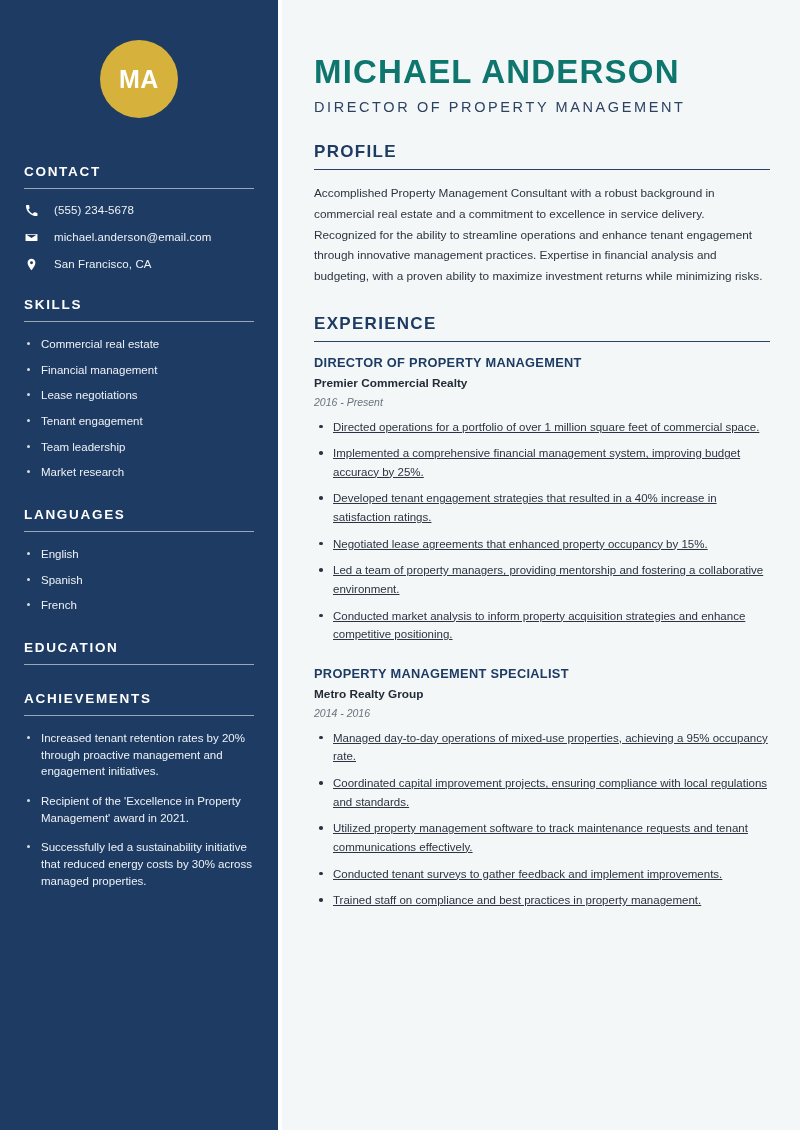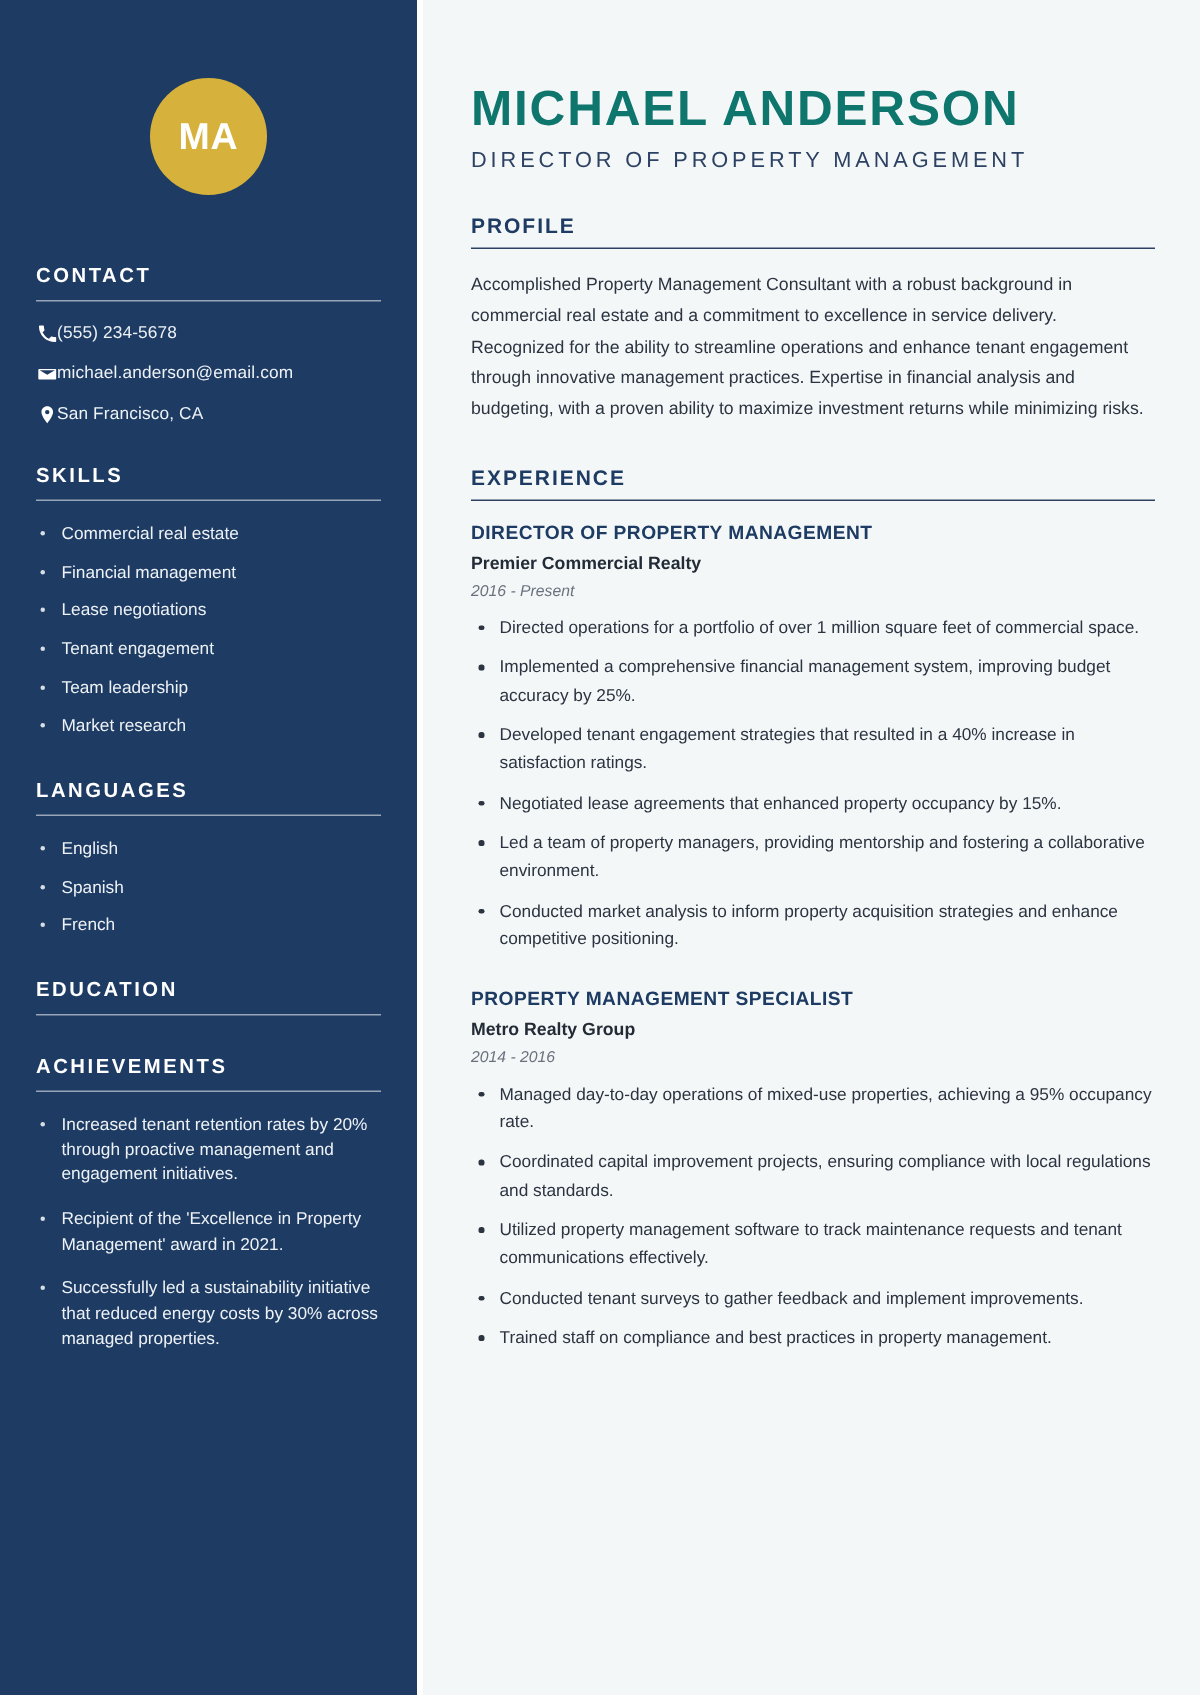--- a/index.html
+++ b/index.html
@@ -29,21 +29,21 @@
     flex: 0 0 278px;
     background: #1d3b63;
     color: #ffffff;
     padding: 0 24px;
     position: relative;
   }
 
   .avatar-wrap {
     display: flex;
     justify-content: center;
-    padding-top: 52px;
+    padding-top: 40px;
     padding-bottom: 46px;
   }
 
   .avatar {
     width: 78px;
     height: 78px;
     border-radius: 50%;
     background: #d6b13c;
     color: #ffffff;
     display: flex;
@@ -66,21 +66,21 @@
 
   .side-rule {
     height: 1px;
     background: rgba(255,255,255,0.55);
     margin-bottom: 14px;
   }
 
   .contact-row {
     display: flex;
     align-items: center;
-    gap: 0;
+    gap: 16px;
     margin-bottom: 13px;
     font-size: 11.5px;
     color: #eef2f6;
     letter-spacing: 0.1px;
   }
 
   .contact-icon {
     width: 14px;
     height: 14px;
     flex: 0 0 14px;
@@ -142,21 +142,21 @@
   .job-title {
     margin-top: 9px;
     font-size: 14.5px;
     color: #2d4263;
     letter-spacing: 2.6px;
   }
 
   .main-section { margin-top: 27px; }
 
   .main-heading {
-    font-size: 14px;
+    font-size: 17px;
     font-weight: bold;
     letter-spacing: 1.3px;
     color: #1d3b63;
     padding-bottom: 7px;
   }
 
   .main-rule {
     height: 1px;
     background: #2d4263;
     margin-bottom: 13px;
@@ -194,20 +194,21 @@
 
   ul.job-bullets { list-style: none; }
 
   ul.job-bullets li {
     position: relative;
     padding-left: 19px;
     margin-bottom: 8px;
     font-size: 11.5px;
     line-height: 1.62;
     color: #2b3440;
+    text-decoration: underline;
   }
 
   ul.job-bullets li::before {
     content: "";
     position: absolute;
     left: 5px;
     top: 7px;
     width: 3.5px;
     height: 3.5px;
     border-radius: 50%;

